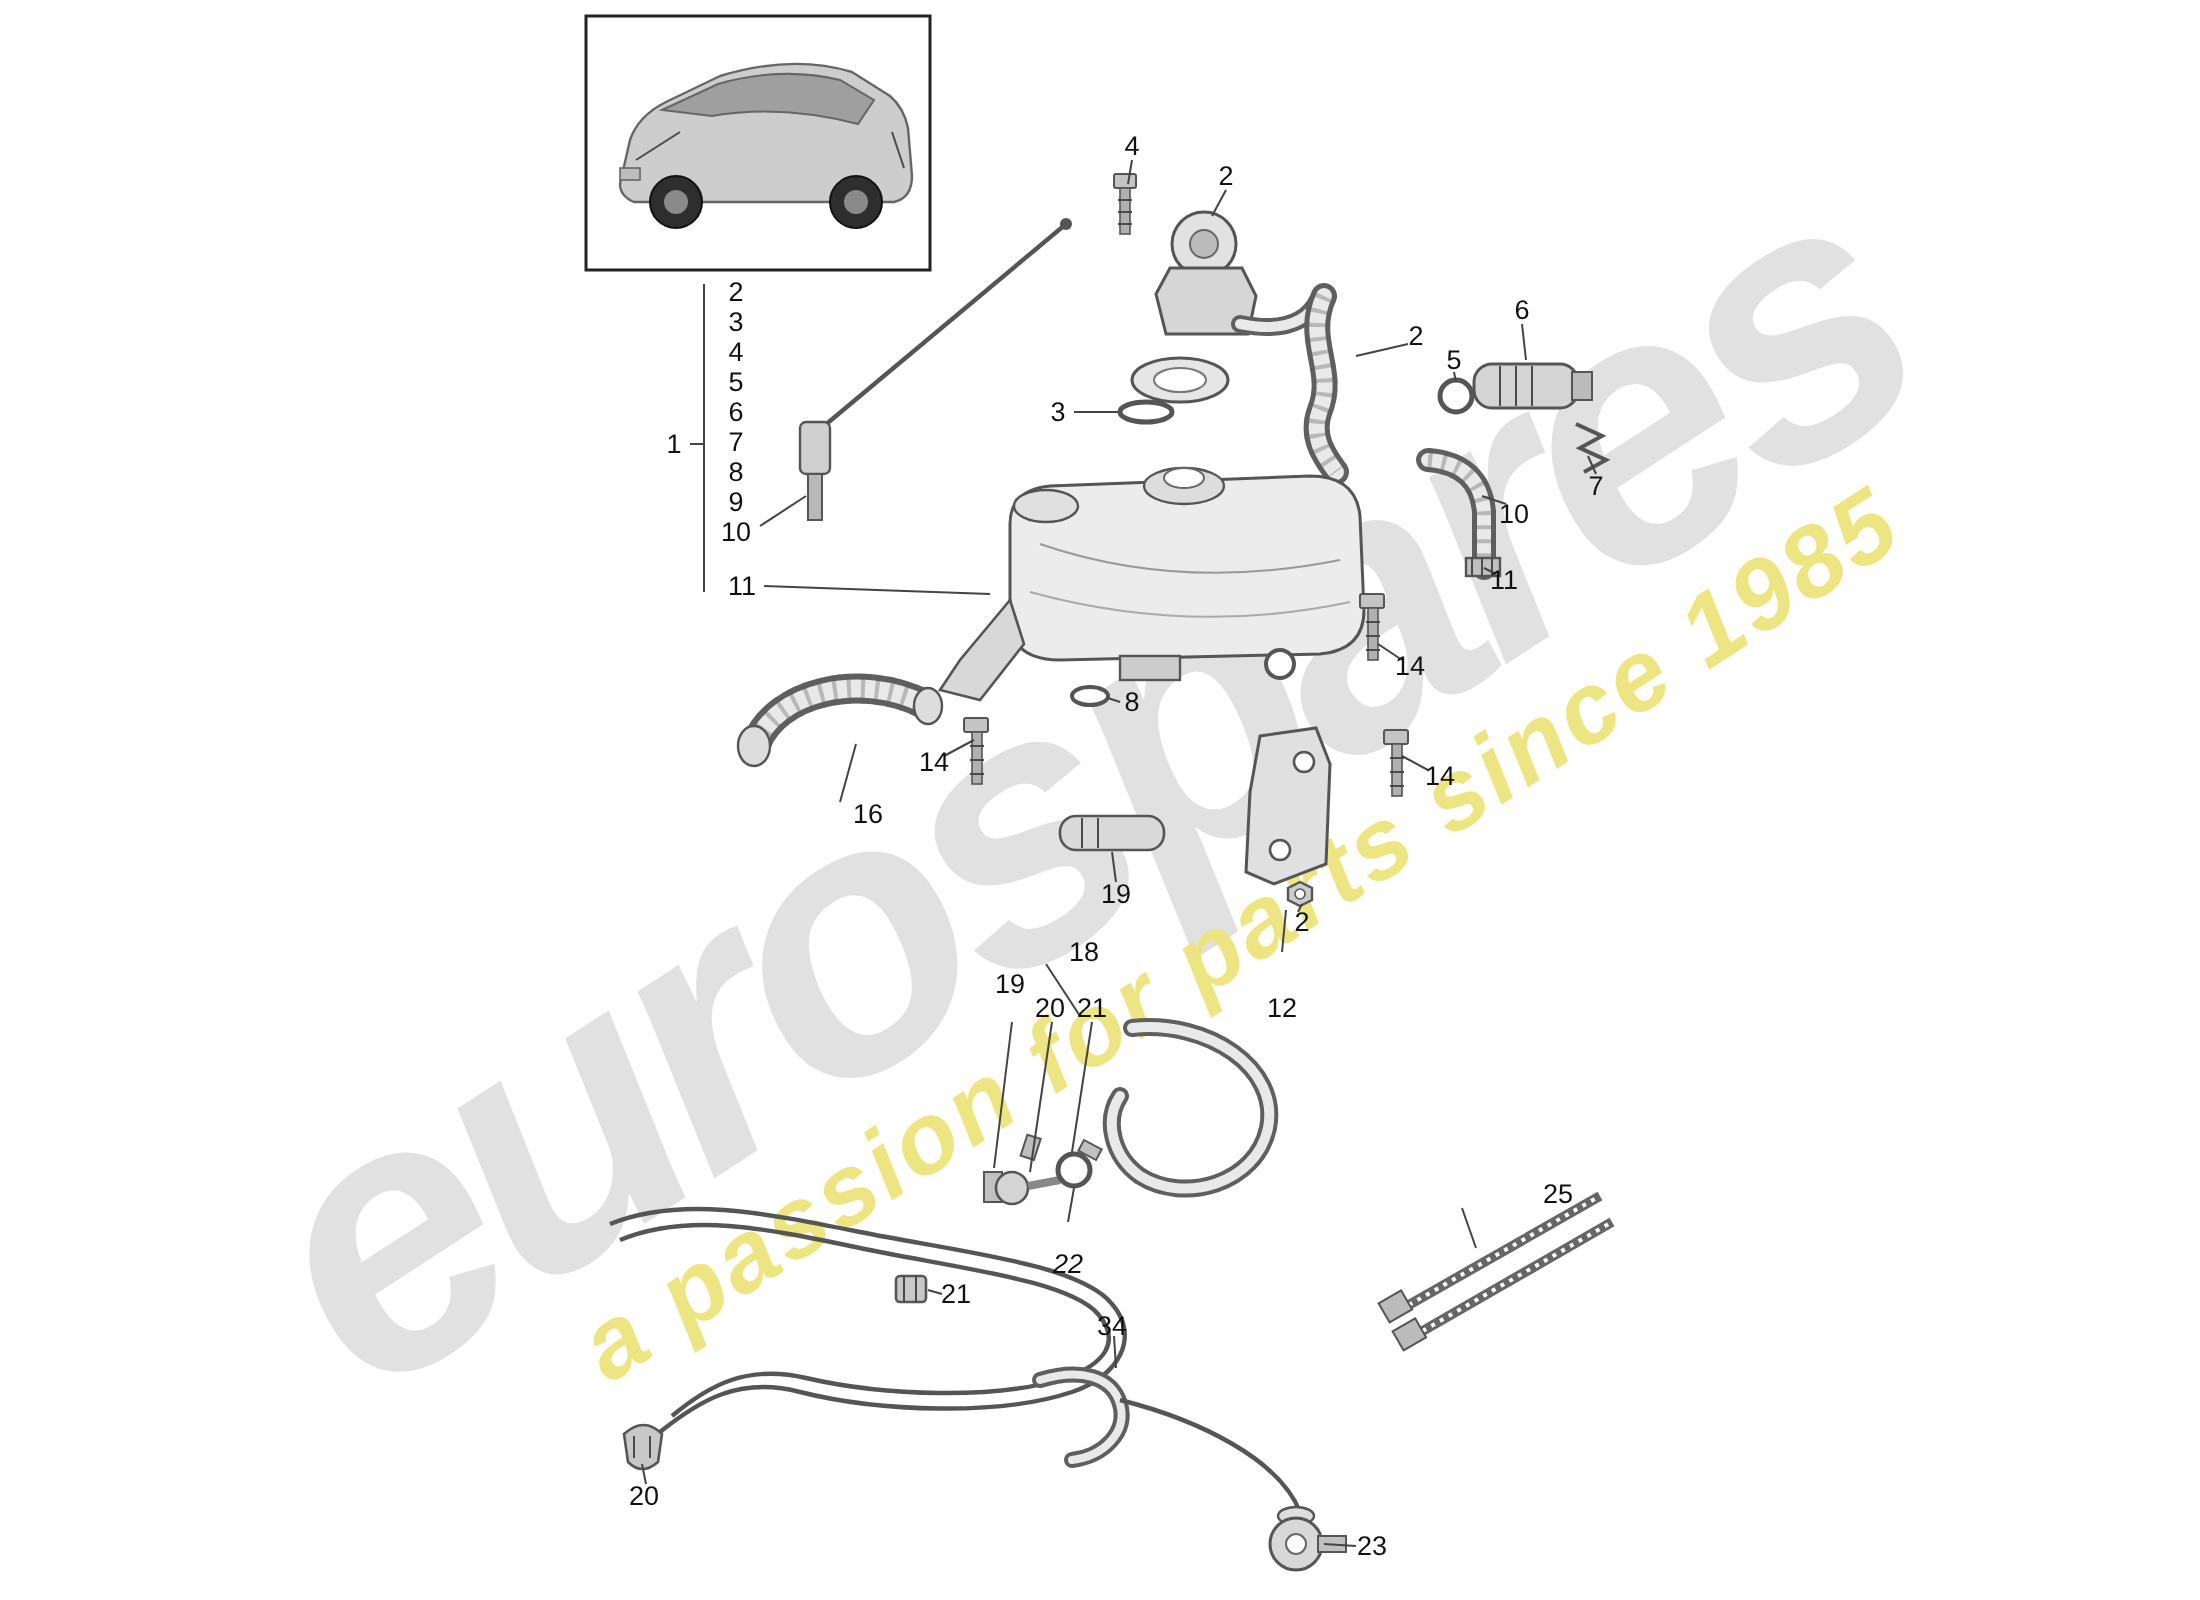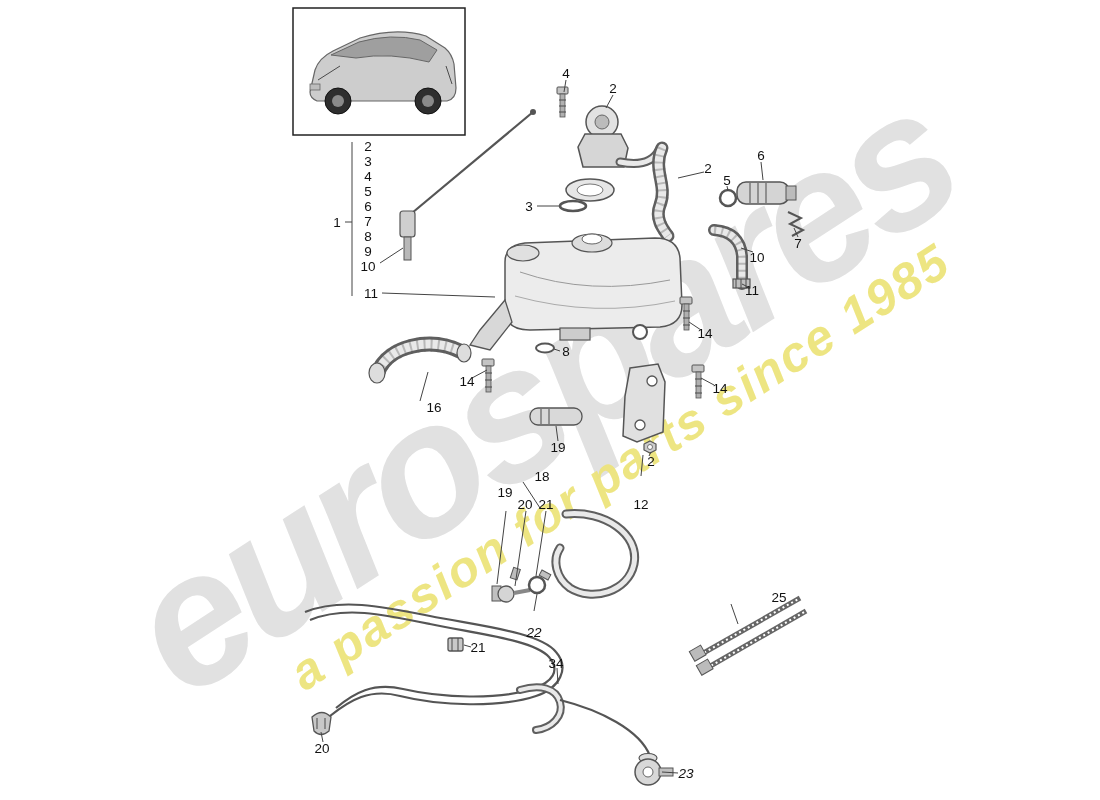--- a/index.html
+++ b/index.html
@@ -296,16 +296,16 @@
       <span class="callout" style="left: 521px; top: 476px; margin-left: 21px;">18</span>
       <span class="callout" style="left: 641px; top: 504px; text-align: right;">12</span>
       <span class="callout" style="left: 505px; top: 492px; text-align: right;">19</span>
       <span class="callout" style="left: 525px; top: 504px;">20</span>
       <span class="callout" style="left: 546px; top: 504px;">21</span>
       <span class="callout" style="left: 731px; top: 597px; margin-left: 48px;">25</span>
       <span class="callout" style="left: 534px; top: 632px; font-style: italic;">22</span>
       <span class="callout" style="left: 478px; top: 647px;">21</span>
       <span class="callout" style="left: 556px; top: 663px;">34</span>
       <span class="callout" style="left: 322px; top: 748px;">20</span>
-      <span class="callout" style="left: 686px; top: 773px; font-style: italic;">23</span>
+      <span class="callout" style="left: 686px; top: 773px;">23</span>
     </div>
 
 </div>
 
 </body></html>

